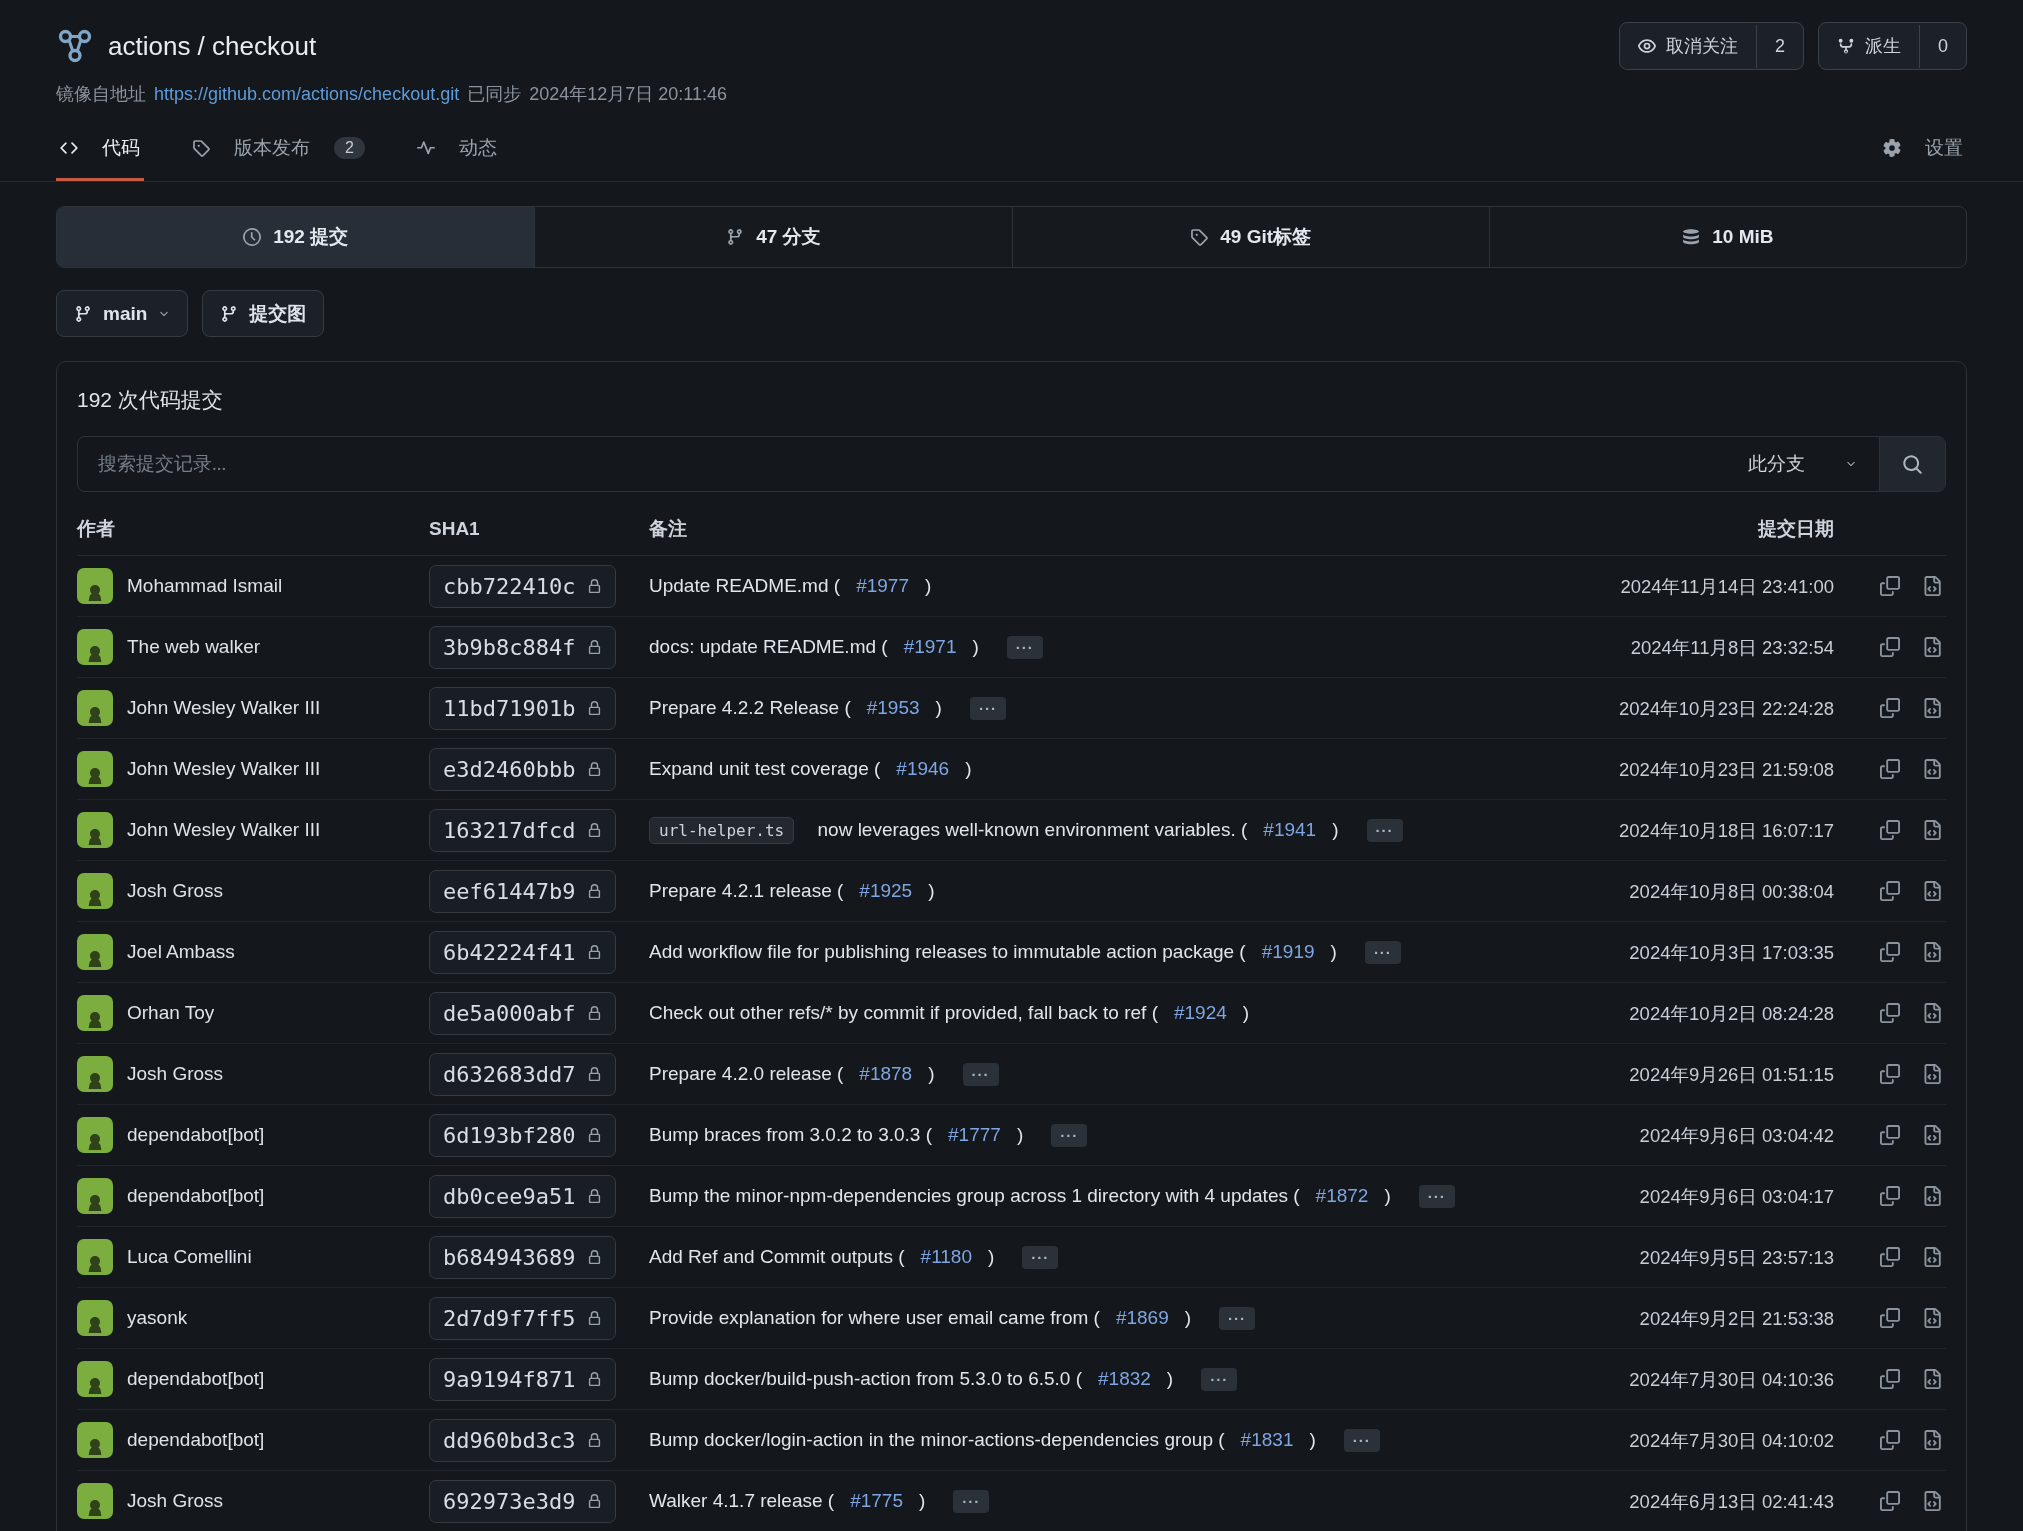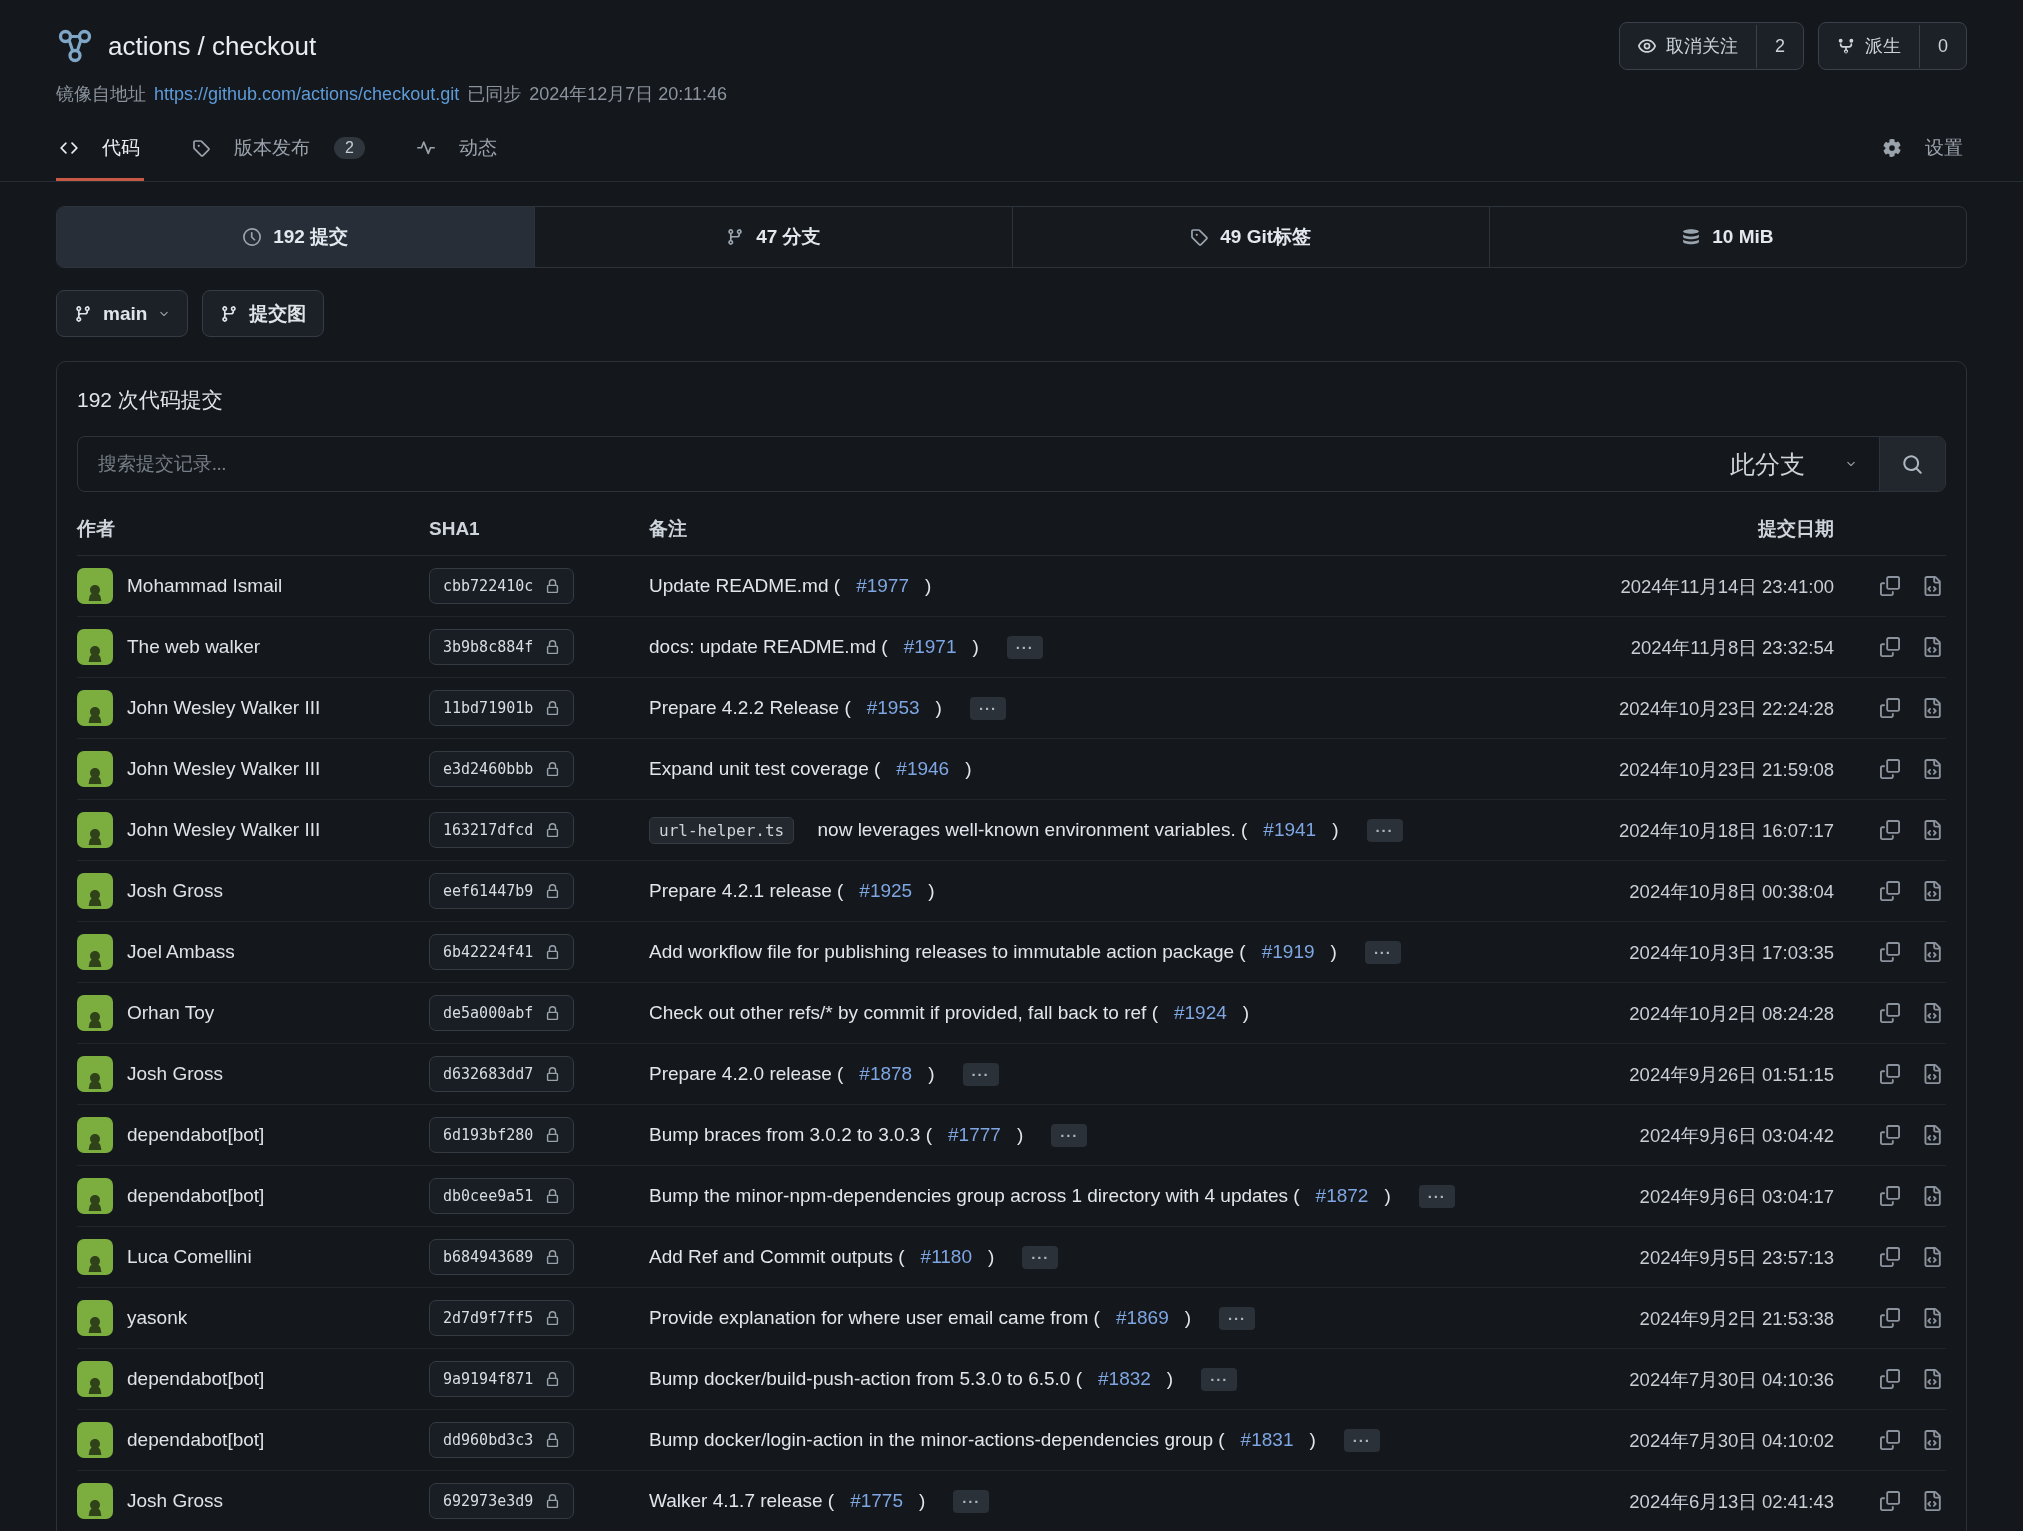--- a/index.html
+++ b/index.html
@@ -73,21 +73,21 @@
     border:1px solid #2d333a; border-radius:8px; background:#14171b; overflow:hidden;
   }
   .search-input {
     flex:1; background:transparent; border:none; outline:none;
     padding:0 20px; font-size:19px; color:#cfd6dc;
     font-family:Liberation Serif, serif;
   }
   .search-input::placeholder { color:#757e87; }
   .branch-filter {
     display:flex; align-items:center; gap:40px; padding:0 22px;
-    background:transparent; border:none; color:#cdd4da; font-size:25px; cursor:pointer;
+    background:transparent; border:none; color:#cdd4da; font-size:19px; cursor:pointer;
     font-family:inherit;
   }
   .branch-filter .chev { width:12px; height:12px; fill:#9aa3ac; }
   .search-btn {
     width:66px; display:flex; align-items:center; justify-content:center;
     background:#22272e; border:none; border-left:1px solid #2d333a;
     color:#aeb6bf; cursor:pointer;
   }
   .search-btn .icon { width:21px; height:21px; }
 
@@ -105,21 +105,21 @@
   .avatar {
     width:36px; height:36px; border-radius:7px; background:#7cae3f;
     display:flex; align-items:flex-end; justify-content:center; overflow:hidden; flex:none;
   }
   .avatar svg { width:24px; height:22px; fill:#243015; opacity:.85; }
   .author-name { color:#dde3e9; overflow:hidden; text-overflow:ellipsis; }
 
   .sha-badge {
     display:inline-flex; align-items:center; gap:12px; padding:8px 13px;
     background:#191e24; border:1px solid #343b43; border-radius:7px;
-    font-family:"DejaVu Sans Mono","Liberation Mono",monospace; font-size:15px;
+    font-family:"DejaVu Sans Mono","Liberation Mono",monospace; font-size:22px;
     color:#d7dde3; cursor:pointer; text-decoration:none;
   }
   .sha-badge .icon { width:15px; height:15px; color:#9aa2ab; }
 
   .cell-message {
     display:flex; align-items:center; gap:16px; overflow:hidden; white-space:nowrap;
     color:#e0e6ec; padding-right:18px;
   }
   .cell-message span, .cell-message a { white-space:pre; }
   .pr-link { color:#7ea6e3; text-decoration:none; }

